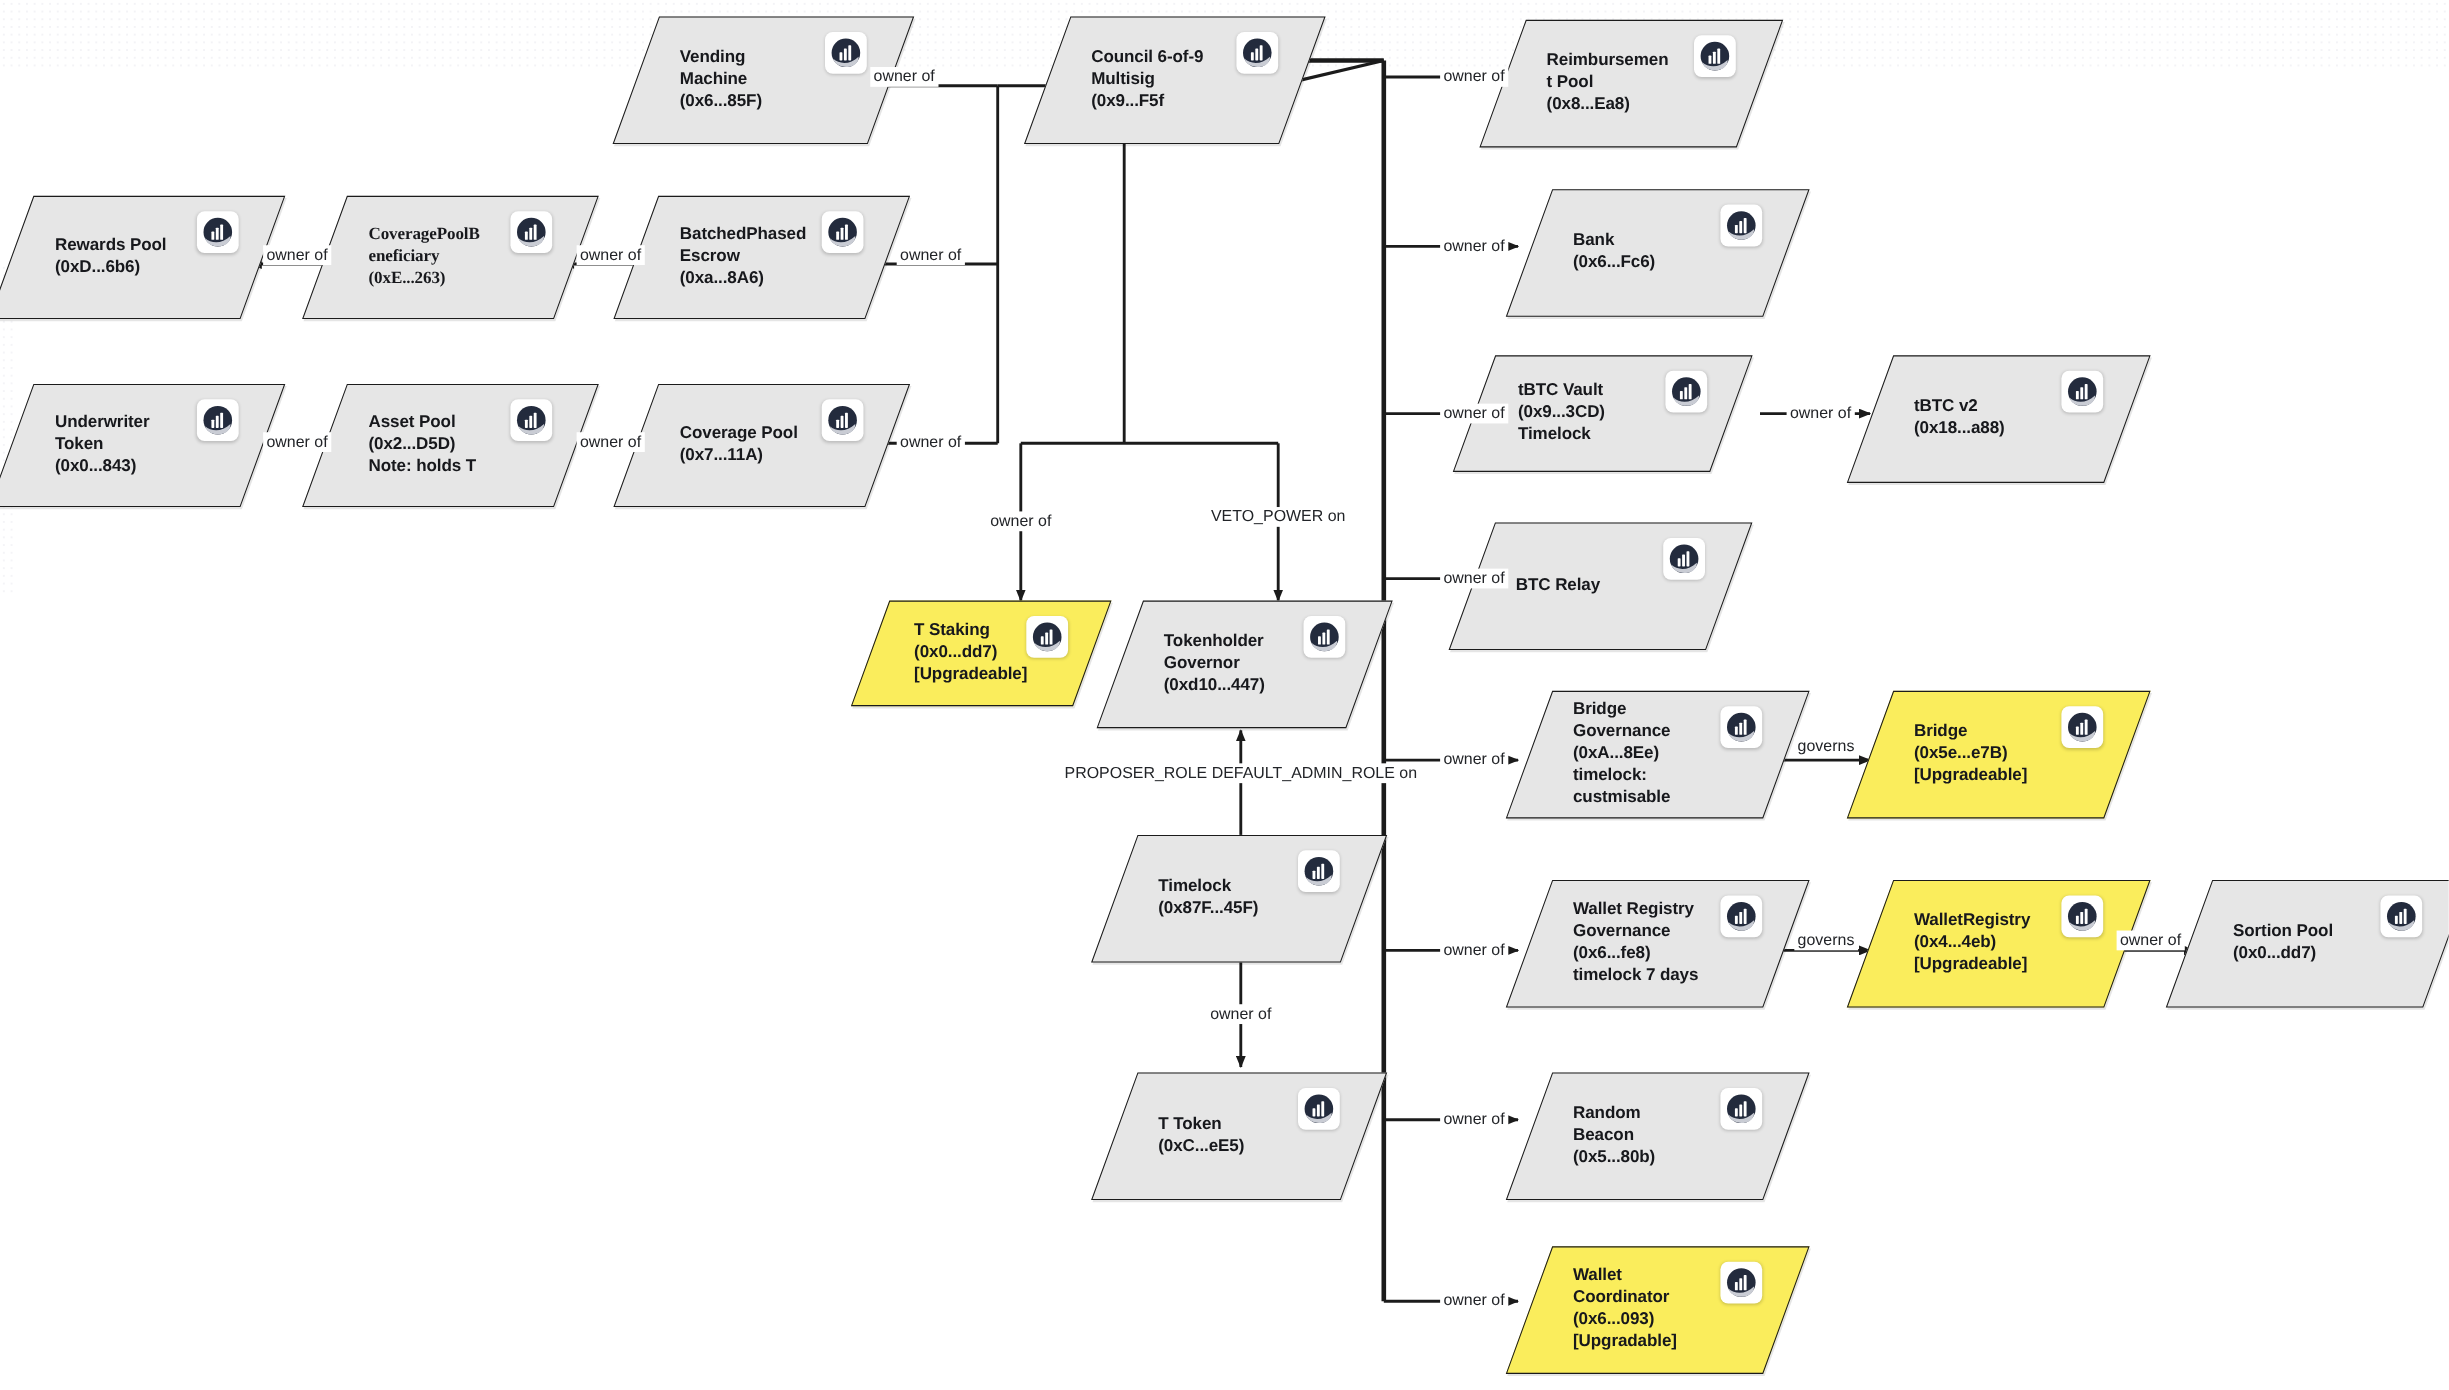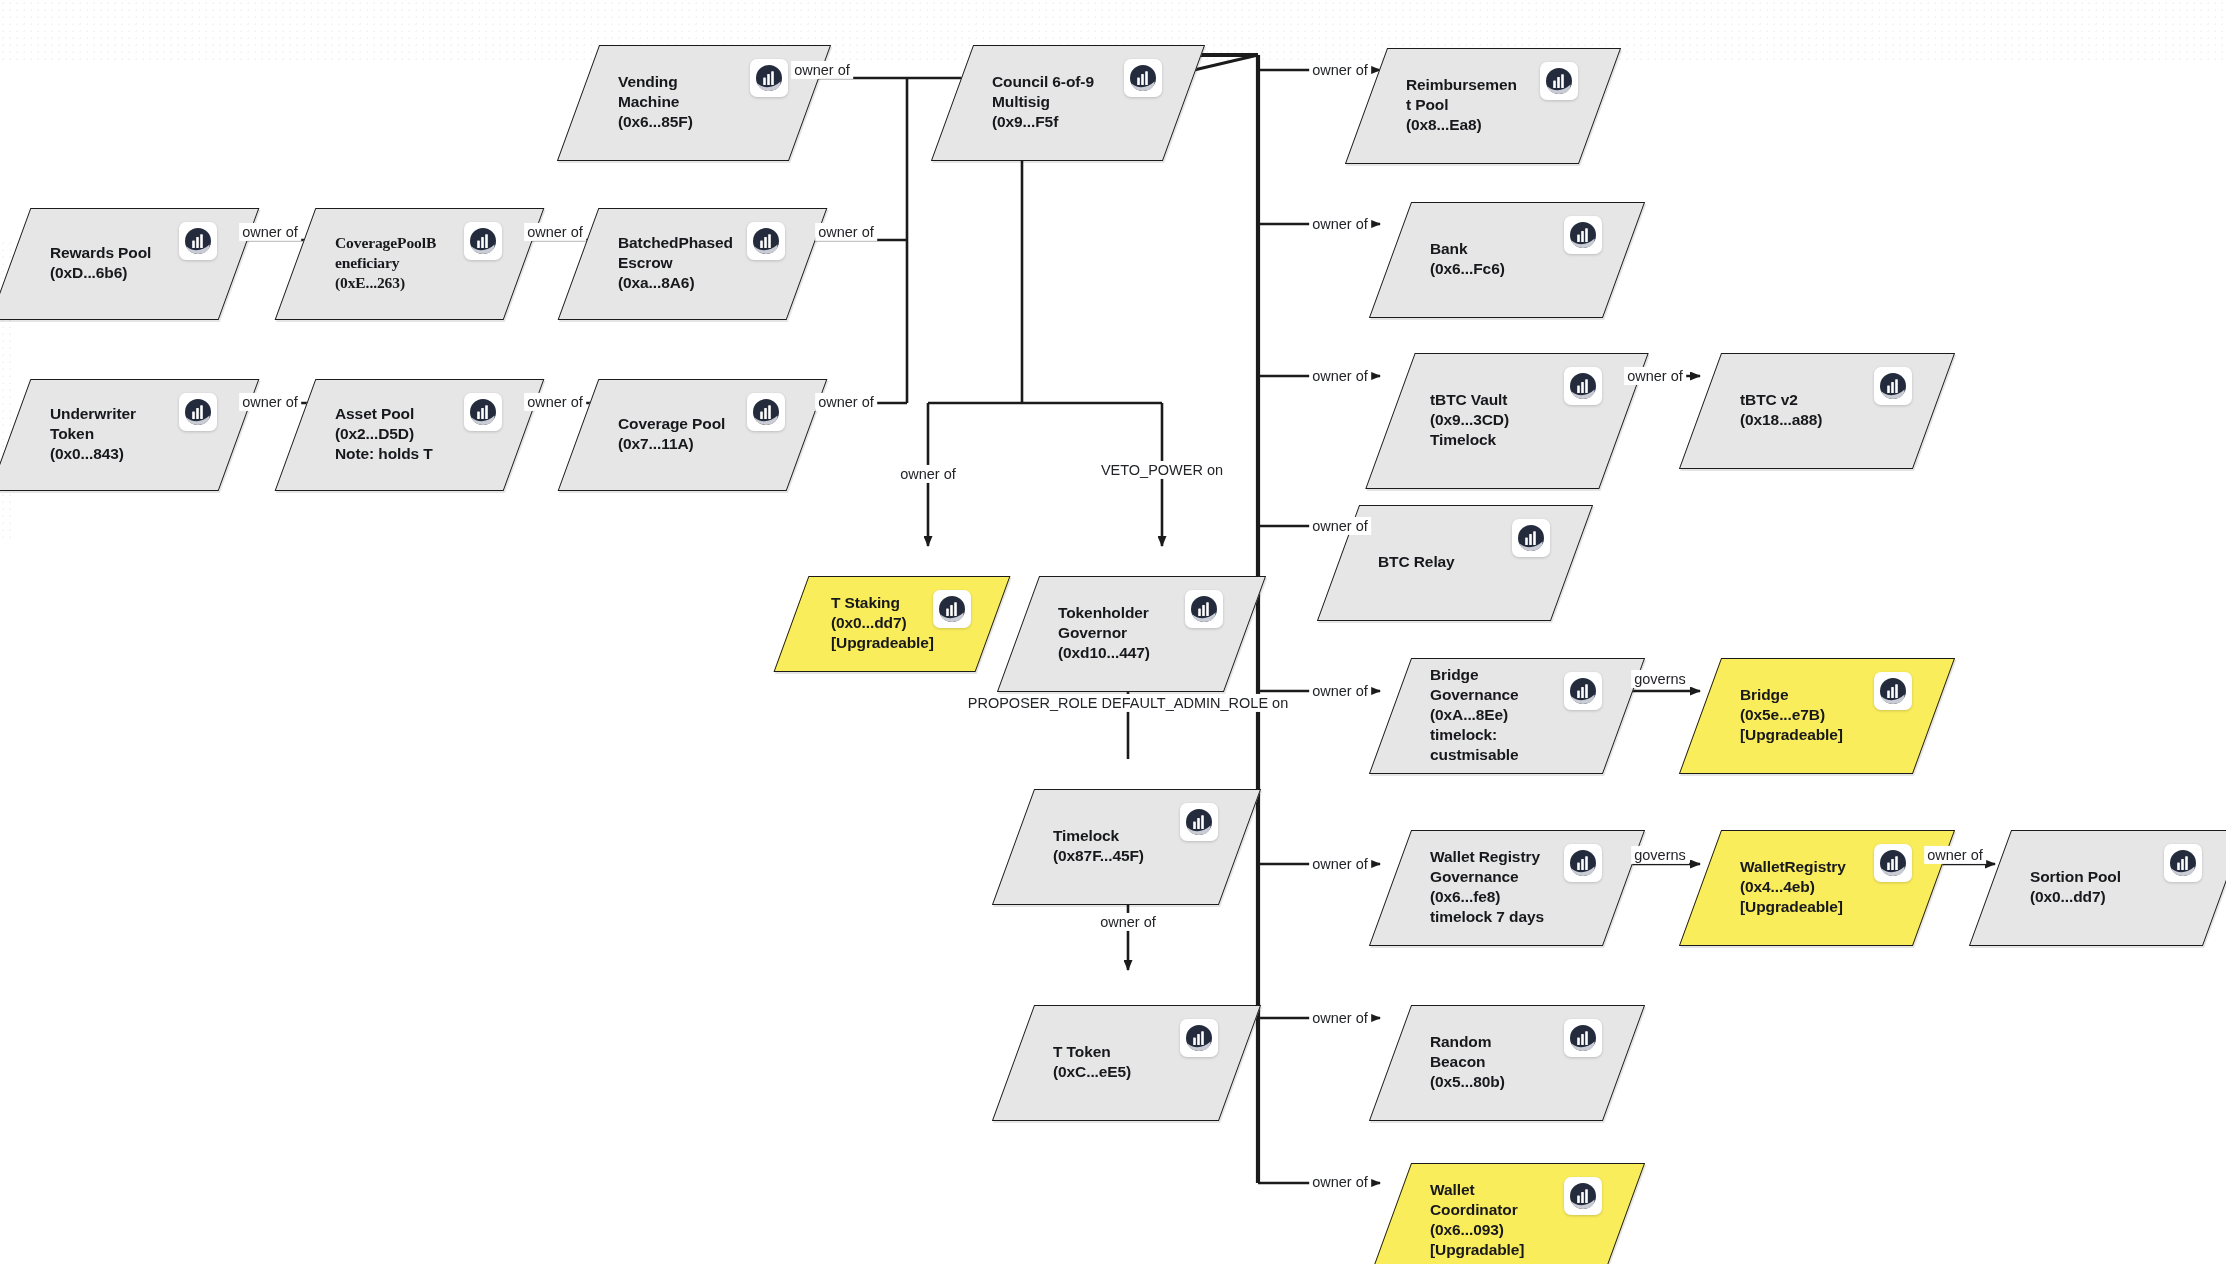--- a/index.html
+++ b/index.html
@@ -22,21 +22,20 @@
     background-image:radial-gradient(circle, #e9e9ef 1px, transparent 1px);
     background-size:7px 7px;
     opacity:.5;pointer-events:none;
   }
   svg#edges{position:absolute;left:0;top:0;width:2226px;height:1264px;pointer-events:none;}
 
   
   .node{
     position:absolute;
     box-sizing:border-box;
-    margin-top:30px;
   }
   .node .skew{
     position:absolute;left:0;top:0;width:100%;height:100%;
     transform:skewX(-20deg);
     background:#e6e6e6;
     border:1.4px solid #1b1b1b;
     box-shadow:2px 2px 0 rgba(0,0,0,.10);
   }
   .node.yellow .skew{background:#faed5c;border-color:#1b1b1b;}
   .node .label{
@@ -297,21 +296,21 @@
             <circle cx="15" cy="15" r="13" fill="#232b3d"></circle>
             <g fill="#ffffff">
               <rect x="9.2" y="14.5" width="2.6" height="7.5" rx="0.6"></rect>
               <rect x="13.2" y="11.0" width="2.6" height="11" rx="0.6"></rect>
               <rect x="17.2" y="8.2" width="2.6" height="13.8" rx="0.6"></rect>
             </g>
             <path d="M3.5 20.5 C9 25.5 19 26 26.5 18.5 C27 21.5 24.5 26.5 18.5 27.6 C11 29 4.5 25.5 3.5 20.5 Z" fill="#c9ccd4"></path>
           </svg>
         </div>
       </div>
-      <div class="node" style="left: 1390px; top: 323px; width: 232px; height: 134px;">
+      <div class="node" style="left: 1340px; top: 323px; width: 232px; height: 104px;">
         <div class="skew"></div>
         <div class="label">tBTC Vault
 (0x9...3CD)
 Timelock</div>
         <div class="badge" style="left: 174px; top: 14px;">
           <svg width="30" height="30" viewBox="0 0 30 30" aria-hidden="true">
             <circle cx="15" cy="15" r="13" fill="#232b3d"></circle>
             <g fill="#ffffff">
               <rect x="9.2" y="14.5" width="2.6" height="7.5" rx="0.6"></rect>
               <rect x="13.2" y="11.0" width="2.6" height="11" rx="0.6"></rect>

